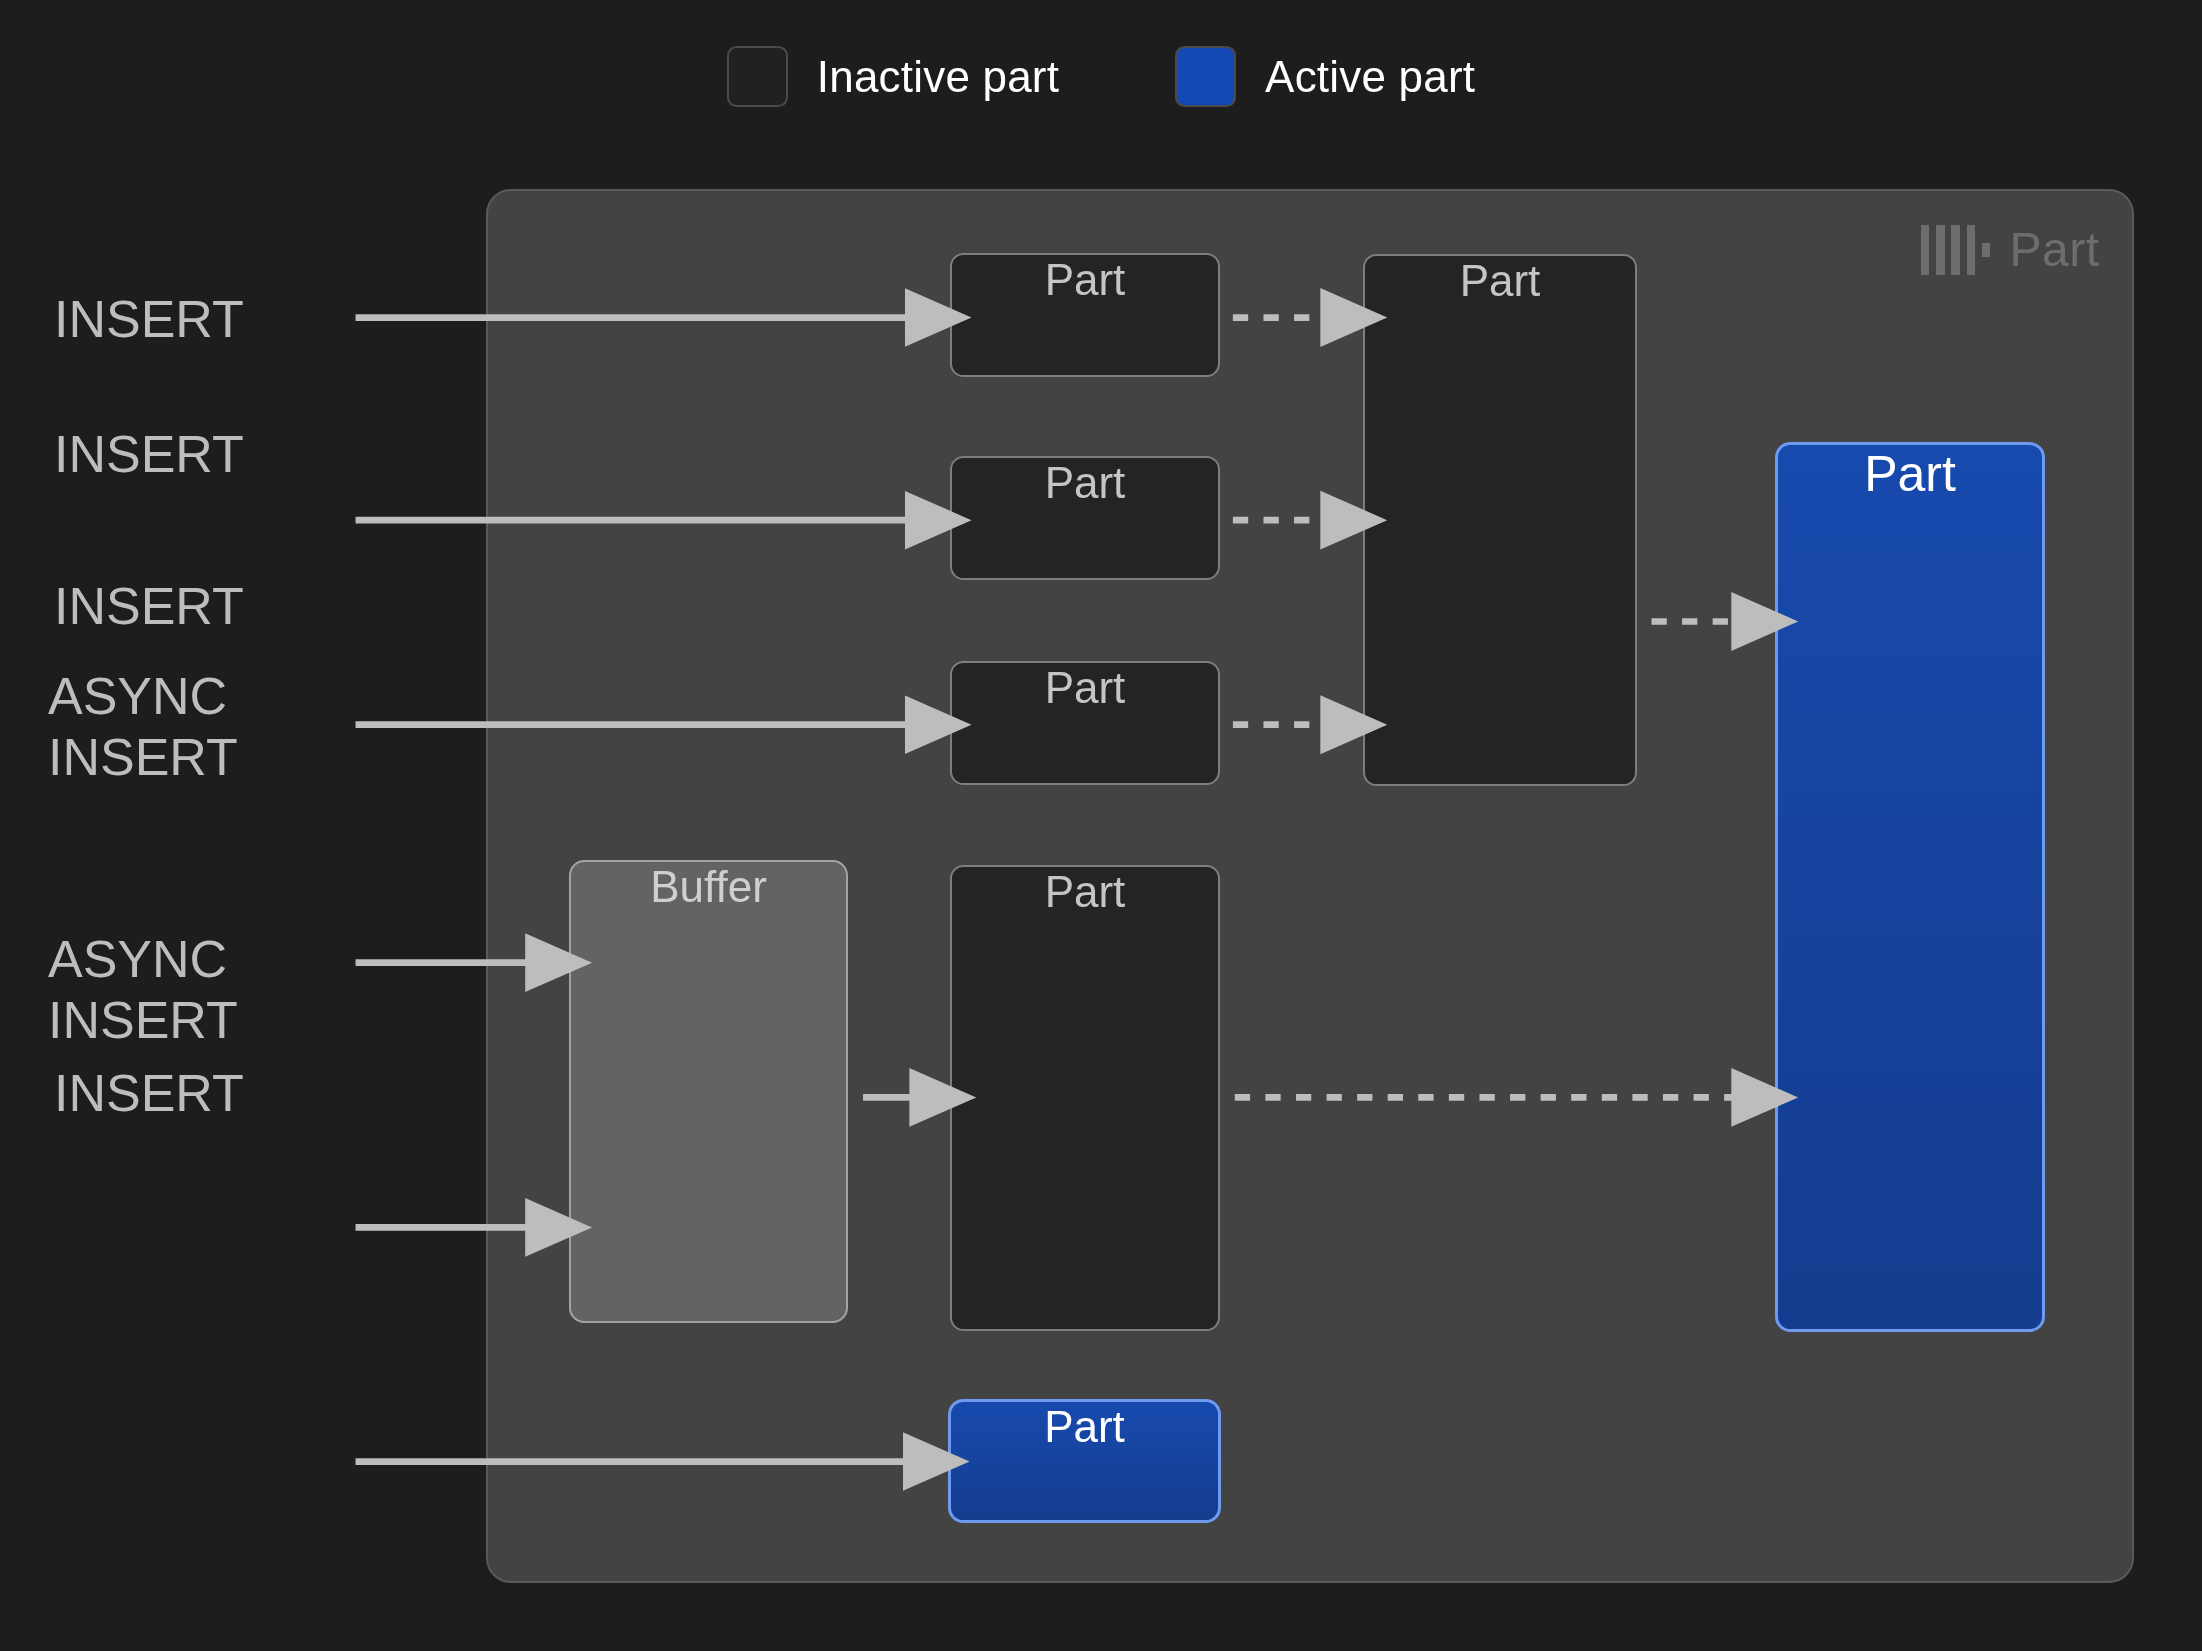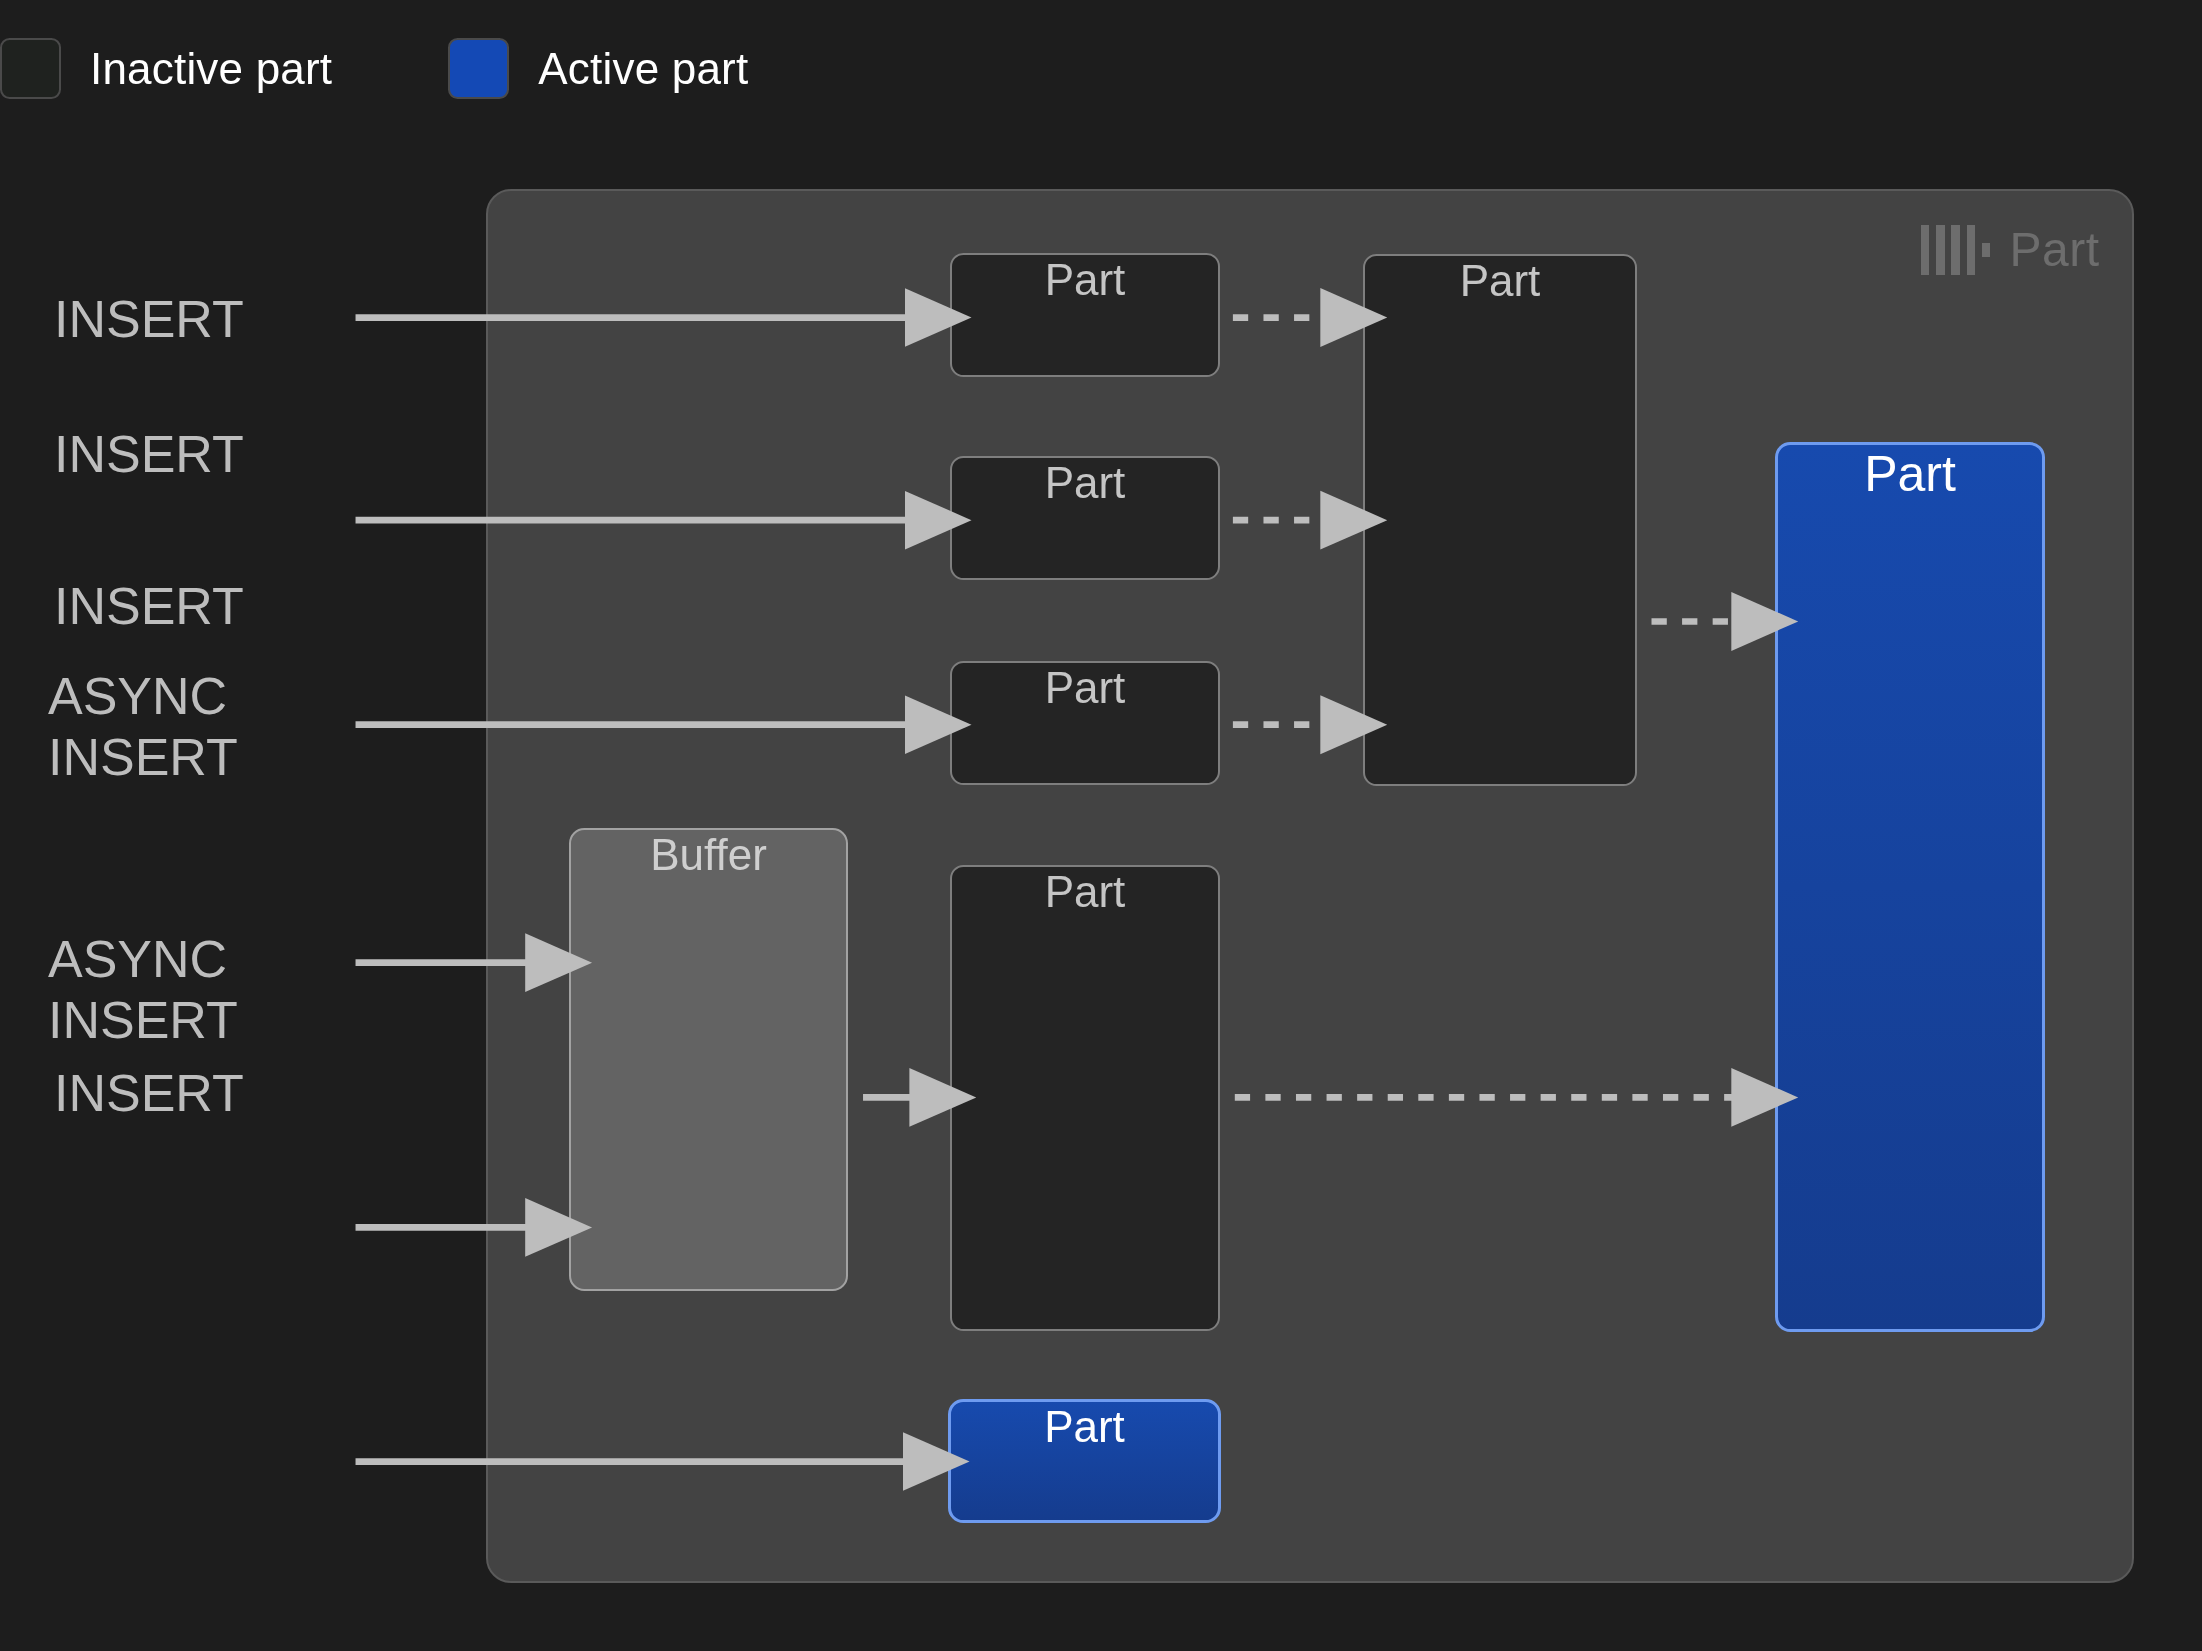--- a/index.html
+++ b/index.html
@@ -18,23 +18,24 @@
   #stage {
     position: relative;
     width: 2202px;
     height: 1652px;
   }
 
   
   .legend {
     position: absolute;
     left: 0;
-    top: 38px;
-    width: 2202px;
-    display: flex;
+    top: 46px;
+    width: 2202px;
+    display: flex;
+    justify-content: center;
     align-items: center;
     gap: 116px;
   }
   .legend-item {
     display: flex;
     align-items: center;
     gap: 29px;
   }
   .legend-swatch {
     width: 61px;
@@ -202,21 +203,21 @@
   </div>
 
   <div class="box inactive" style="left:950px;  top:661px;  width:270px; height:124px;">
     <span>Part</span>
   </div>
 
   <div class="box inactive" style="left:1363px; top:254px;  width:274px; height:532px;">
     <span>Part</span>
   </div>
 
-  <div class="box buffer" style="left:569px;  top:828px;  width:279px; height:463px;">
+  <div class="box buffer" style="left:569px;  top:860px;  width:279px; height:463px;">
     <span>Buffer</span>
   </div>
 
   <div class="box inactive" style="left:950px;  top:865px;  width:270px; height:466px;">
     <span>Part</span>
   </div>
 
   <div class="box active" style="left:1775px; top:442px;  width:270px; height:890px; font-size:50px;">
     <span>Part</span>
   </div>

